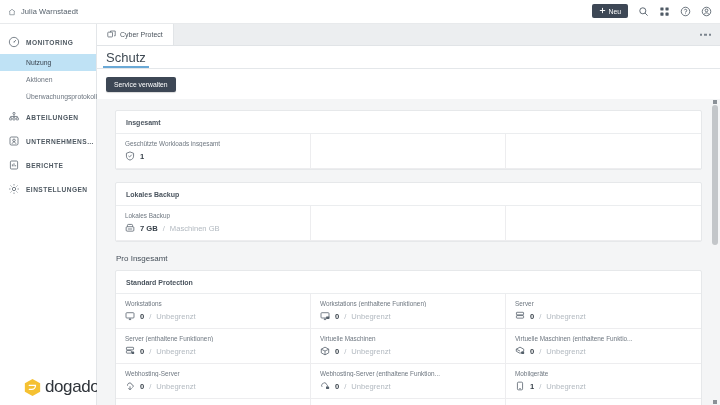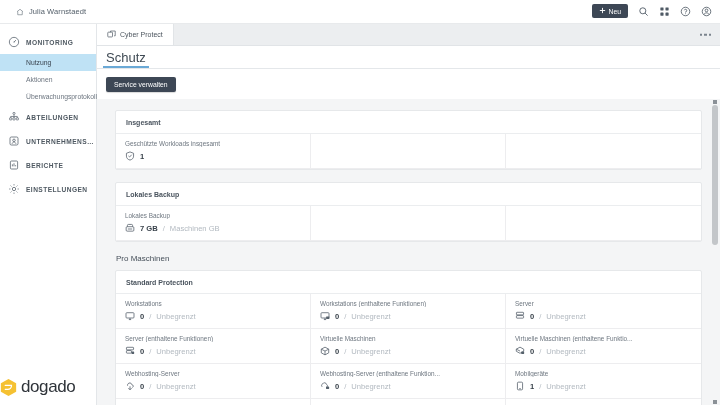--- a/index.html
+++ b/index.html
@@ -8,21 +8,21 @@
     font-family: "Liberation Sans", sans-serif;
     background: #ffffff;
     overflow: hidden;
   }
   .app { position: relative; width: 720px; height: 405px; display: flex; flex-direction: column; }
 
   
   .userbar {
     height: 24px; flex: 0 0 24px;
     display: flex; align-items: center;
-    padding-left: 16px;
+    padding-left: 8px;
     background: #ffffff;
     border-bottom: 1px solid #e8eaec;
   }
   .userbar .uname {
     font-size: 7.5px; color: #55606b; letter-spacing: .1px;
   }
   .userbar .ico { margin-right: 5px; display: flex; align-items: center; }
 
   
   .body { flex: 1 1 auto; display: flex; min-height: 0; }
@@ -50,21 +50,21 @@
     height: 17px; display: flex; align-items: center;
     padding-left: 26px; cursor: pointer;
   }
   .nav-sub .txt { font-size: 6.8px; color: #6d7680; white-space: nowrap; }
   .nav-sub.active { background: #bfe2f5; }
   .nav-sub.active .txt { color: #3a4550; }
 
   .brand {
     position: absolute; left: 0; bottom: 8px;
     width: 97px; display: flex; align-items: center; gap: 4px;
-    padding-left: 0;
+    padding-left: 24px;
   }
   .brand .mark { width: 17px; height: 19px; display: block; }
   .brand .word { font-size: 17px; color: #2e3339; letter-spacing: -.4px; }
 
   
   .content { flex: 1 1 auto; display: flex; flex-direction: column; min-width: 0; position: relative; background: #f4f5f6; }
 
   .tabbar {
     height: 22px; flex: 0 0 22px;
     background: #eceef0;
@@ -402,21 +402,21 @@
                   <span class="num">7 GB</span>
                   <span class="sep">/</span>
                   <span class="lim">Maschinen GB</span>
                 </div>
               </div>
               <div class="cell empty"></div>
               <div class="cell empty"></div>
             </div>
           </div>
 
-          <div class="section-title">Pro Maschinen</div>
+          <div class="section-title">Pro Insgesamt</div>
 
           <div class="card">
             <div class="card-head">Standard Protection</div>
             <div class="grid">
 
               <div class="cell">
                 <div class="lbl">Workstations</div>
                 <div class="valrow">
                   <span class="glyph">
                     <svg width="10" height="10" viewBox="0 0 14 14" fill="none" stroke="#55606b" stroke-width="1.1">

